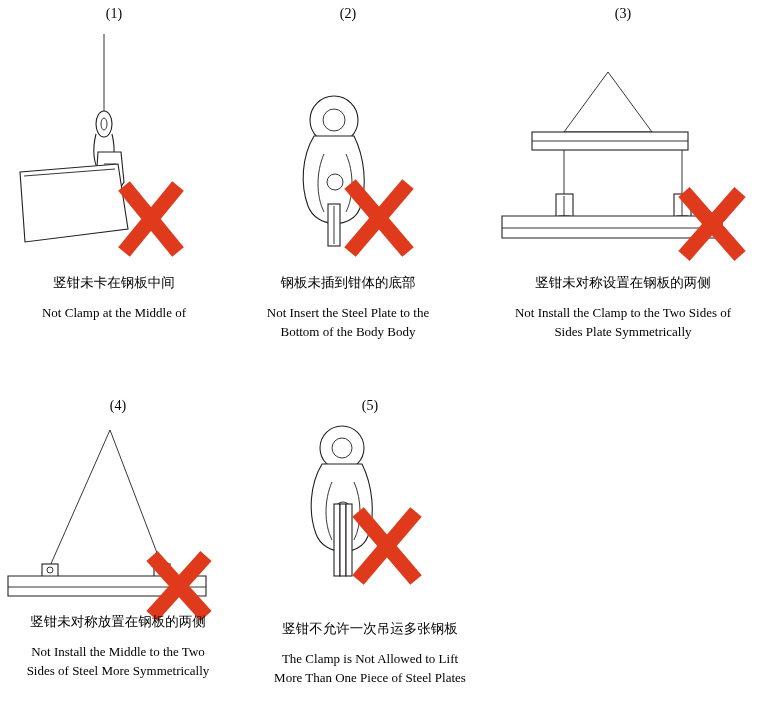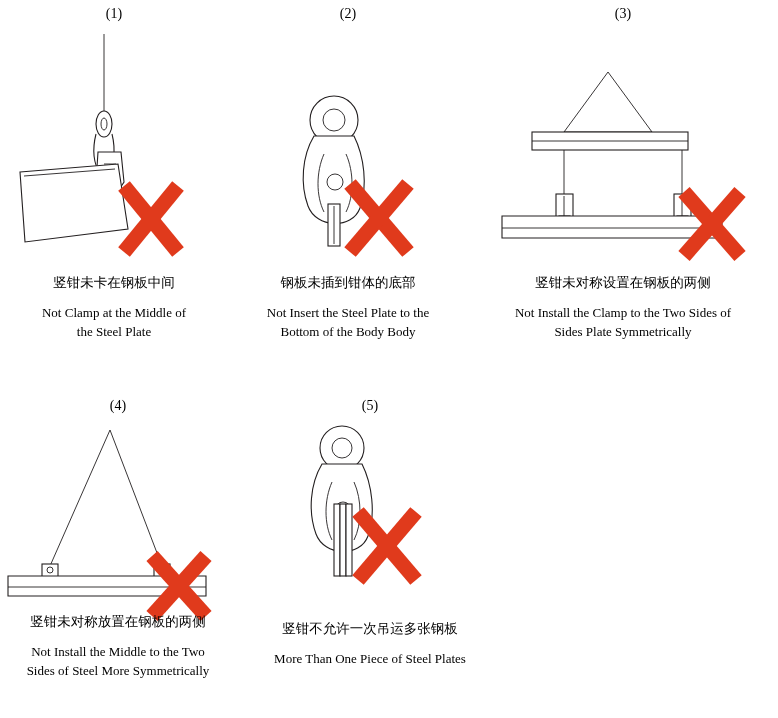--- a/index.html
+++ b/index.html
@@ -106,21 +106,20 @@
         <g>
           <line class="cross" x1="124" y1="162" x2="178" y2="228"></line>
           <line class="cross" x1="178" y1="162" x2="124" y2="228"></line>
         </g>
       </svg>
     </div>
     <div class="caption">
       <div class="cap-cn">竖钳未卡在钢板中间</div>
       <div class="cap-en">
         <div>Not Clamp at the Middle of</div>
-        <div>the Steel Plate</div>
       </div>
     </div>
   </div>
 
   <div class="panel" id="panel-2">
     <div class="panel-num">(2)</div>
     <div class="art">
       <svg width="240" height="240" viewBox="0 0 240 240">
 
         <circle class="fillw" cx="106" cy="96" r="24"></circle>
@@ -240,18 +239,19 @@
 
         <g>
           <line class="cross" x1="122" y1="96" x2="180" y2="164"></line>
           <line class="cross" x1="180" y1="96" x2="122" y2="164"></line>
         </g>
       </svg>
     </div>
     <div class="caption">
       <div class="cap-cn">竖钳不允许一次吊运多张钢板</div>
       <div class="cap-en">
+        <div>The Clamp is Not Allowed to Lift</div>
         <div>More Than One Piece  of Steel Plates</div>
       </div>
     </div>
   </div>
 
 </div>
 
 </body></html>

